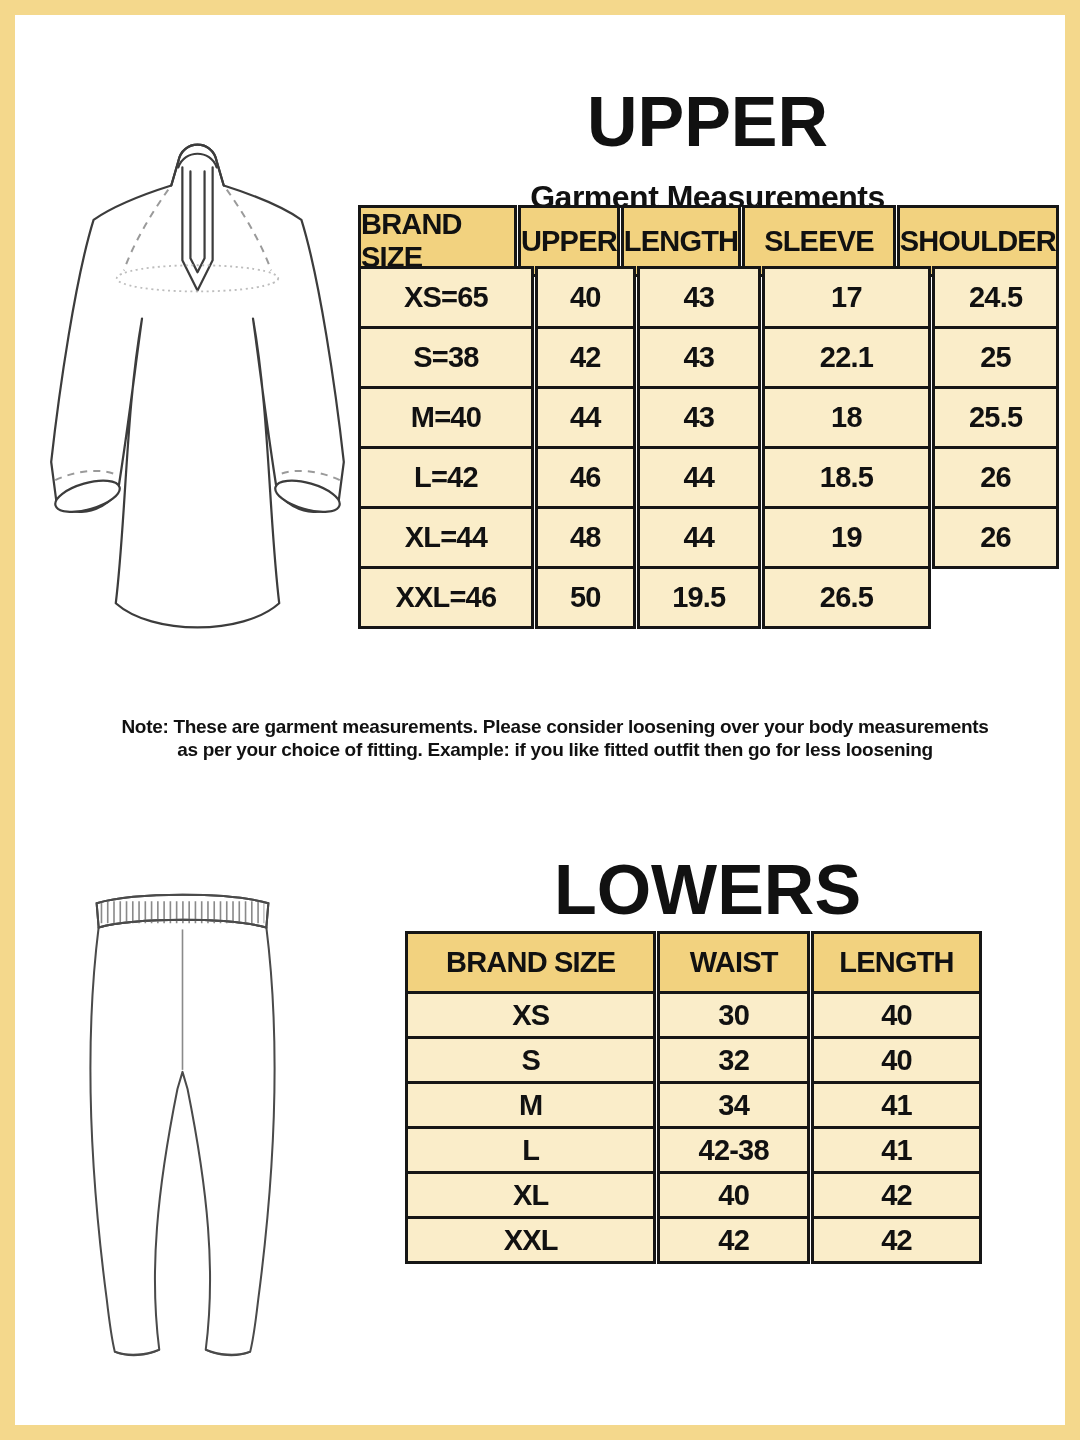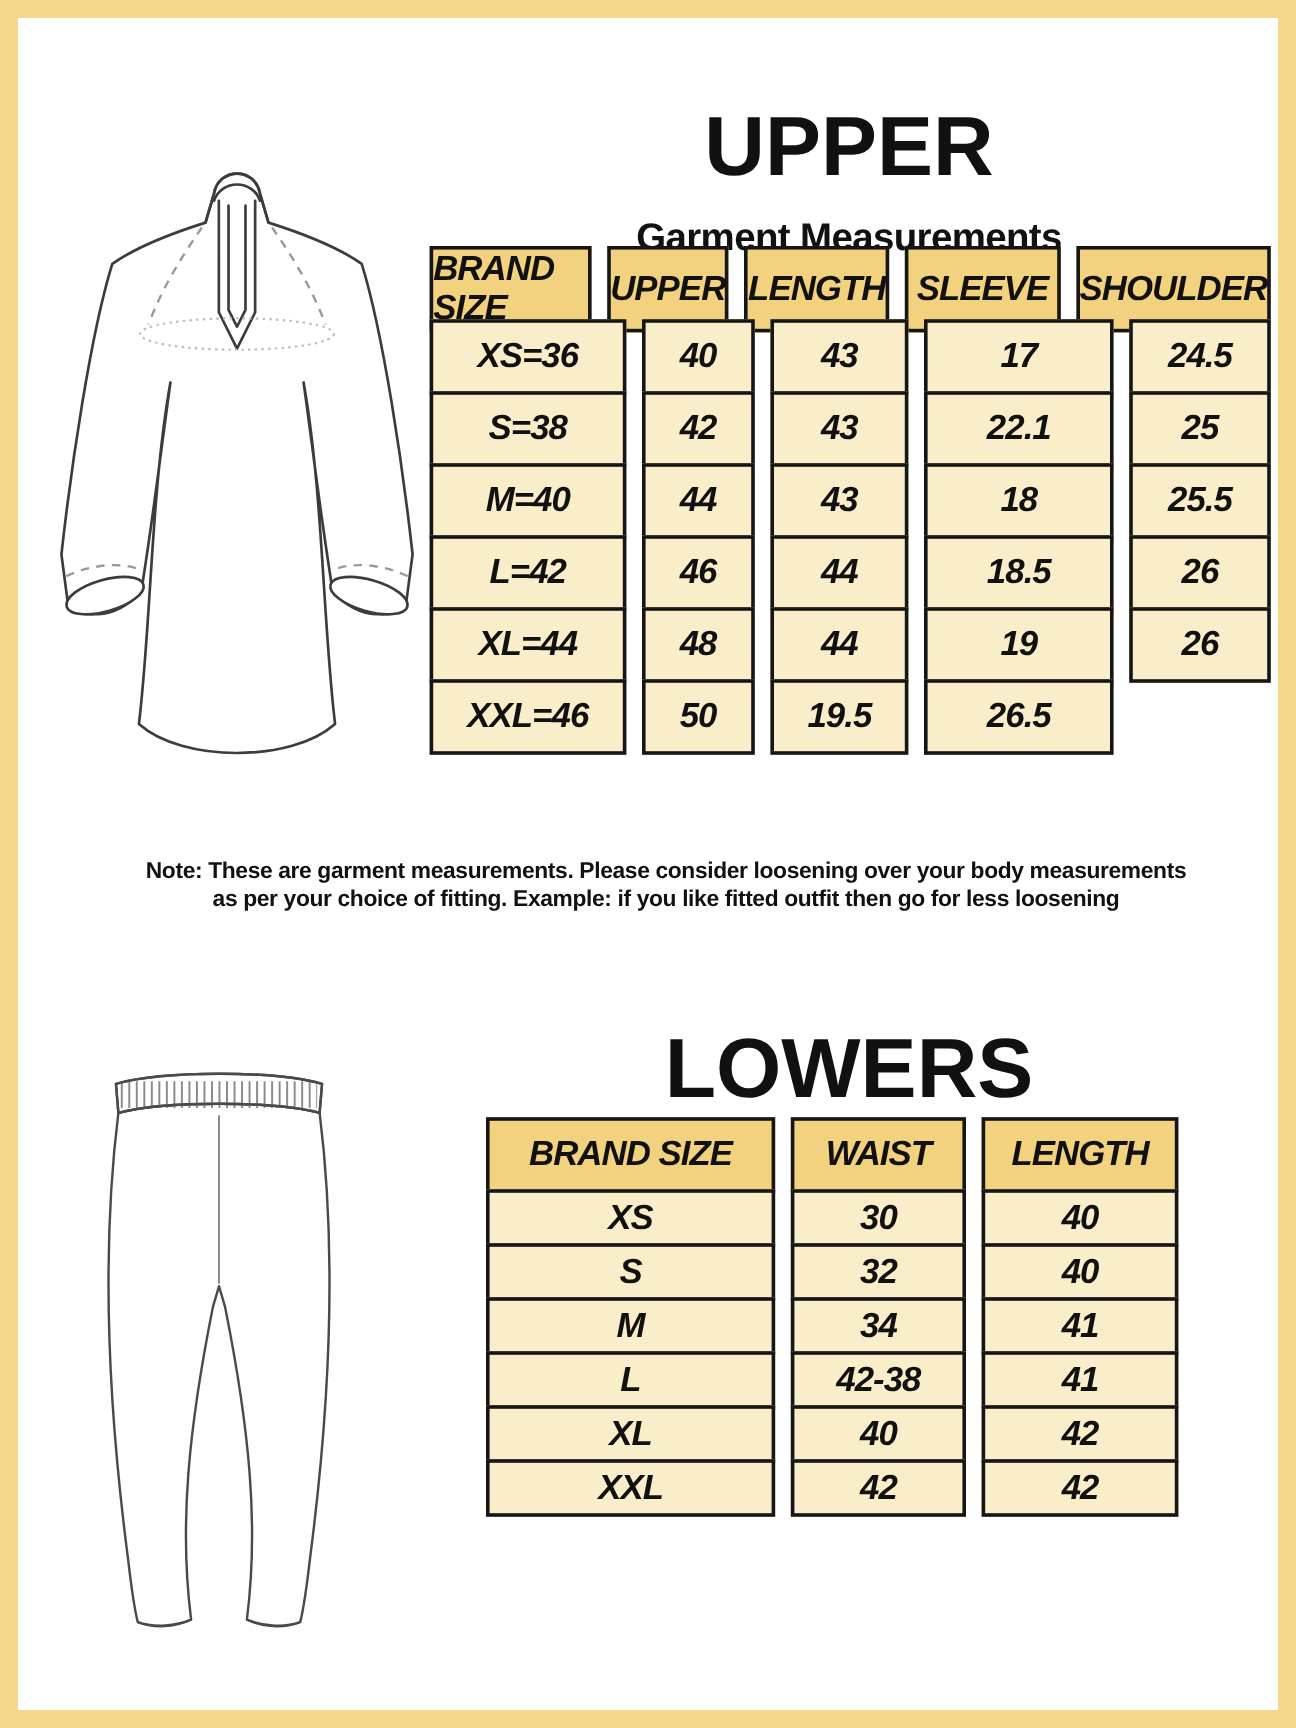--- a/index.html
+++ b/index.html
@@ -17,21 +17,21 @@
   .sec-head{position:absolute;text-align:center;}
   .sec-title{
     font-size:70px;font-weight:bold;letter-spacing:0px;line-height:1;
     color:var(--text,#111);
   }
   .sec-sub{
     font-size:32px;font-weight:bold;margin-top:22px;letter-spacing:-0.5px;
   }
   
   .tbl{position:absolute;display:flex;flex-direction:column;}
-  .trow{display:grid;column-gap:13px;font-style:italic;}
+  .trow{display:grid;column-gap:1px;}
   .trow + .trow{margin-top:-3px;}
   .upper-tbl .trow{grid-template-columns:172fr 99fr 121fr 166fr 124fr;height:63px;}
   .upper-tbl .trow.thead{height:64px;}
   .lowers-tbl .trow{grid-template-columns:247fr 150fr 168fr;height:48px;}
   .lowers-tbl .trow.thead{height:63px;}
   .tcell{
     border:3px solid var(--line,#161616);
     background:var(--cell_bg,#FAEDC9);
     display:flex;align-items:center;justify-content:center;
     font-size:29px;font-weight:bold;letter-spacing:-0.8px;
@@ -94,21 +94,21 @@
 
   <div class="tbl upper-tbl" style="left:343px;top:190px;width:701px;">
       <div class="trow thead">
         <div class="tcell">BRAND SIZE</div>
         <div class="tcell">UPPER</div>
         <div class="tcell">LENGTH</div>
         <div class="tcell">SLEEVE</div>
         <div class="tcell">SHOULDER</div>
       </div>
       <div class="trow">
-        <div class="tcell">XS=36</div>
+        <div class="tcell">XS=65</div>
         <div class="tcell">40</div>
         <div class="tcell">43</div>
         <div class="tcell">17</div>
         <div class="tcell">24.5</div>
       </div>
       <div class="trow">
         <div class="tcell">S=38</div>
         <div class="tcell">42</div>
         <div class="tcell">43</div>
         <div class="tcell">22.1</div>

